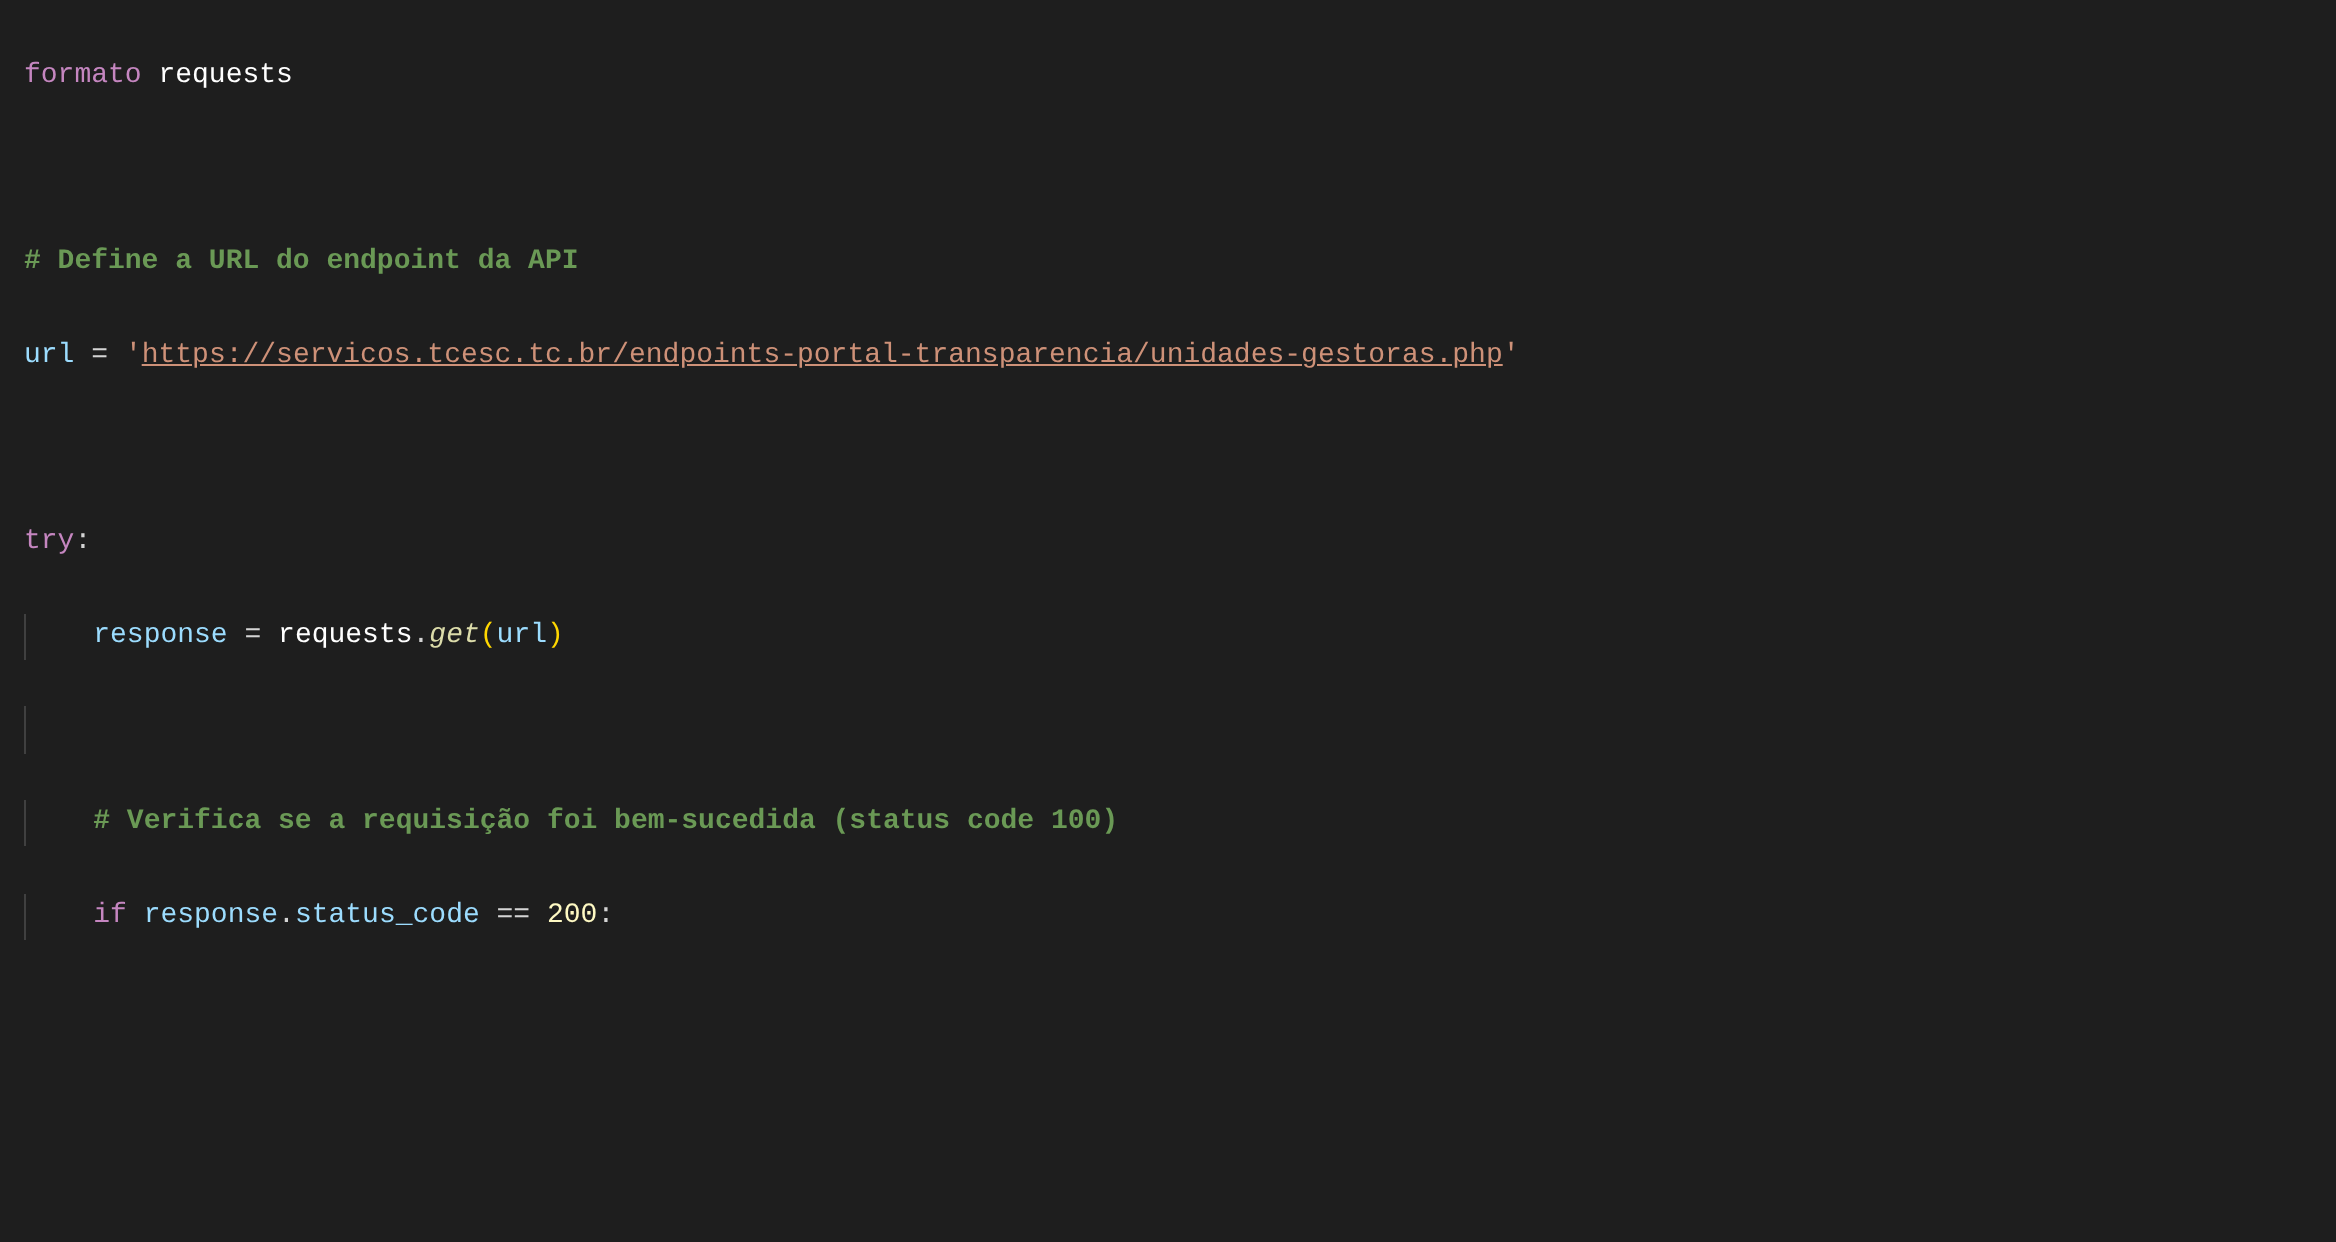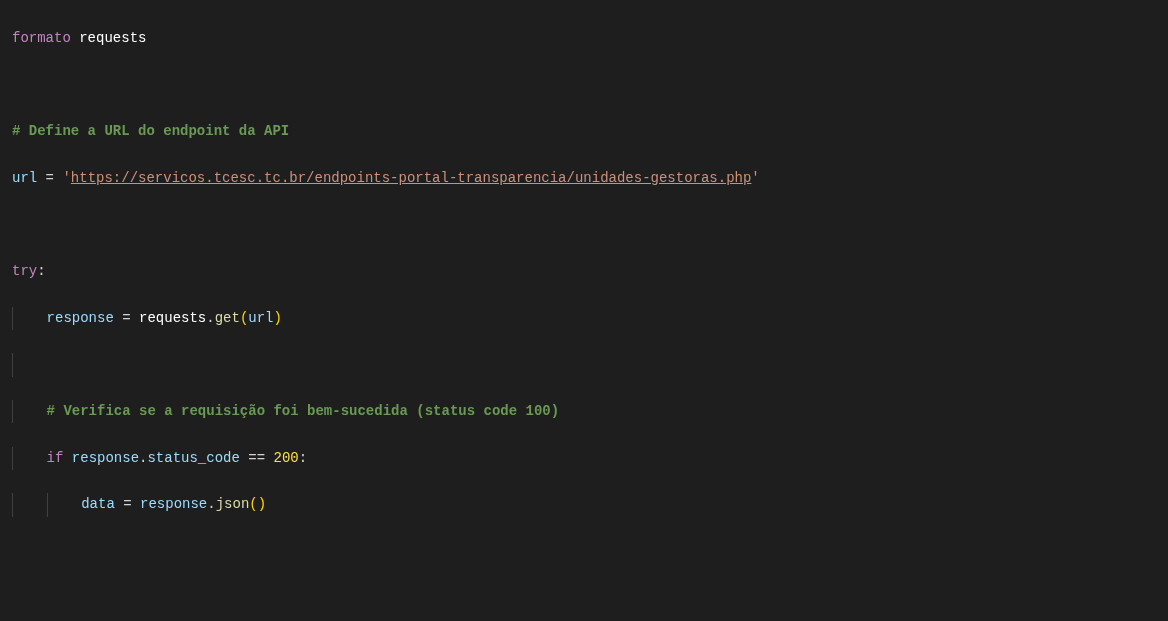--- a/index.html
+++ b/index.html
@@ -30,40 +30,39 @@
     box-sizing:border-box;
   }
   .kw-import { color: #c586c0; }
   .module   { color: #ffffff; }
   .comment  { color: #6a9955; font-weight: bold; }
   .varname  { color: #9cdcfe; }
   .op       { color: #d4d4d4; }
   .string   { color: #ce9178; }
   .string-u { color: #ce9178; text-decoration: underline; }
   .kw-ctrl  { color: #c586c0; }
-  .funccall { color: #dcdcaa; }
+  .funccall { color: #dcdcaa; font-style: italic; }
   .paren    { color: #ffd700; }
-  .number   { color: #fde047; }
+  .number   { color: #fef9c3; }
   .member   { color: #9cdcfe; }
 </style>
 </head>
 <body>
 
 <div class="code-container">
 <span class="line"><span class="kw-import">formato</span> <span class="module">requests</span></span>
 <span class="line"></span>
 <span class="line"><span class="comment"># Define a URL do endpoint da API</span></span>
 <span class="line"><span class="varname">url</span><span class="op"> = </span><span class="string">'</span><span class="string-u">https://servicos.tcesc.tc.br/endpoints-portal-transparencia/unidades-gestoras.php</span><span class="string">'</span></span>
 <span class="line"></span>
 <span class="line"><span class="kw-ctrl">try</span><span class="op">:</span></span>
 <span class="line"><span class="indent-guide">    </span><span class="varname">response</span><span class="op"> = </span><span class="module">requests</span><span class="op">.</span><span class="funccall">get</span><span class="paren">(</span><span class="varname">url</span><span class="paren">)</span></span>
 <span class="line"><span class="indent-guide">    </span></span>
 <span class="line"><span class="indent-guide">    </span><span class="comment"># Verifica se a requisição foi bem-sucedida (status code 100)</span></span>
 <span class="line"><span class="indent-guide">    </span><span class="kw-ctrl">if</span> <span class="varname">response</span><span class="op">.</span><span class="member">status_code</span><span class="op"> == </span><span class="number">200</span><span class="op">:</span></span>
-<span class="line"><span class="indent-guide">    </span><span class="indent-guide">    </span><span class="varname">data</span><span class="op"> = </span><span class="varname">response</span><span class="op">.</span><span class="funccall">json</span><span class="paren">(</span><span class="paren">)</span></span>
 
 
 
 
 
 
 
 
 
 

